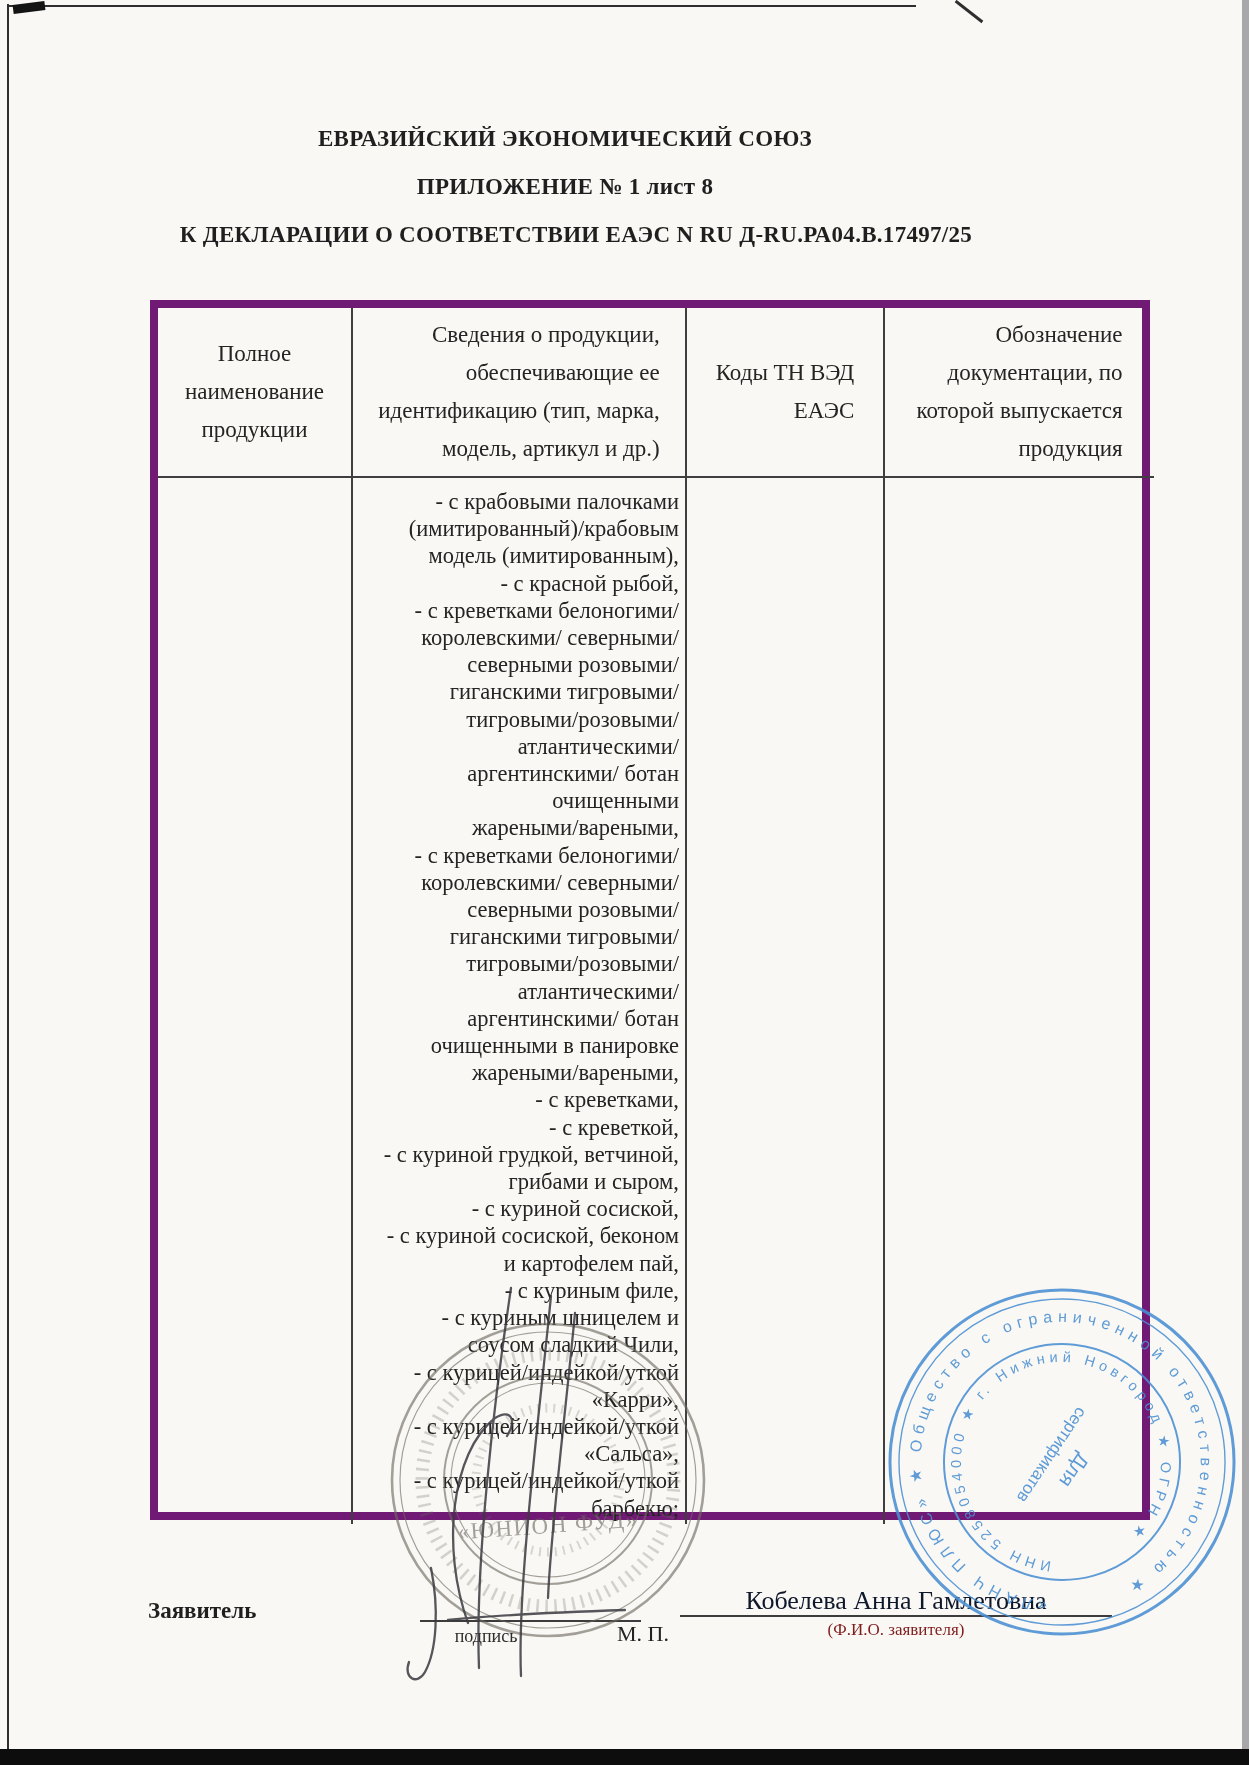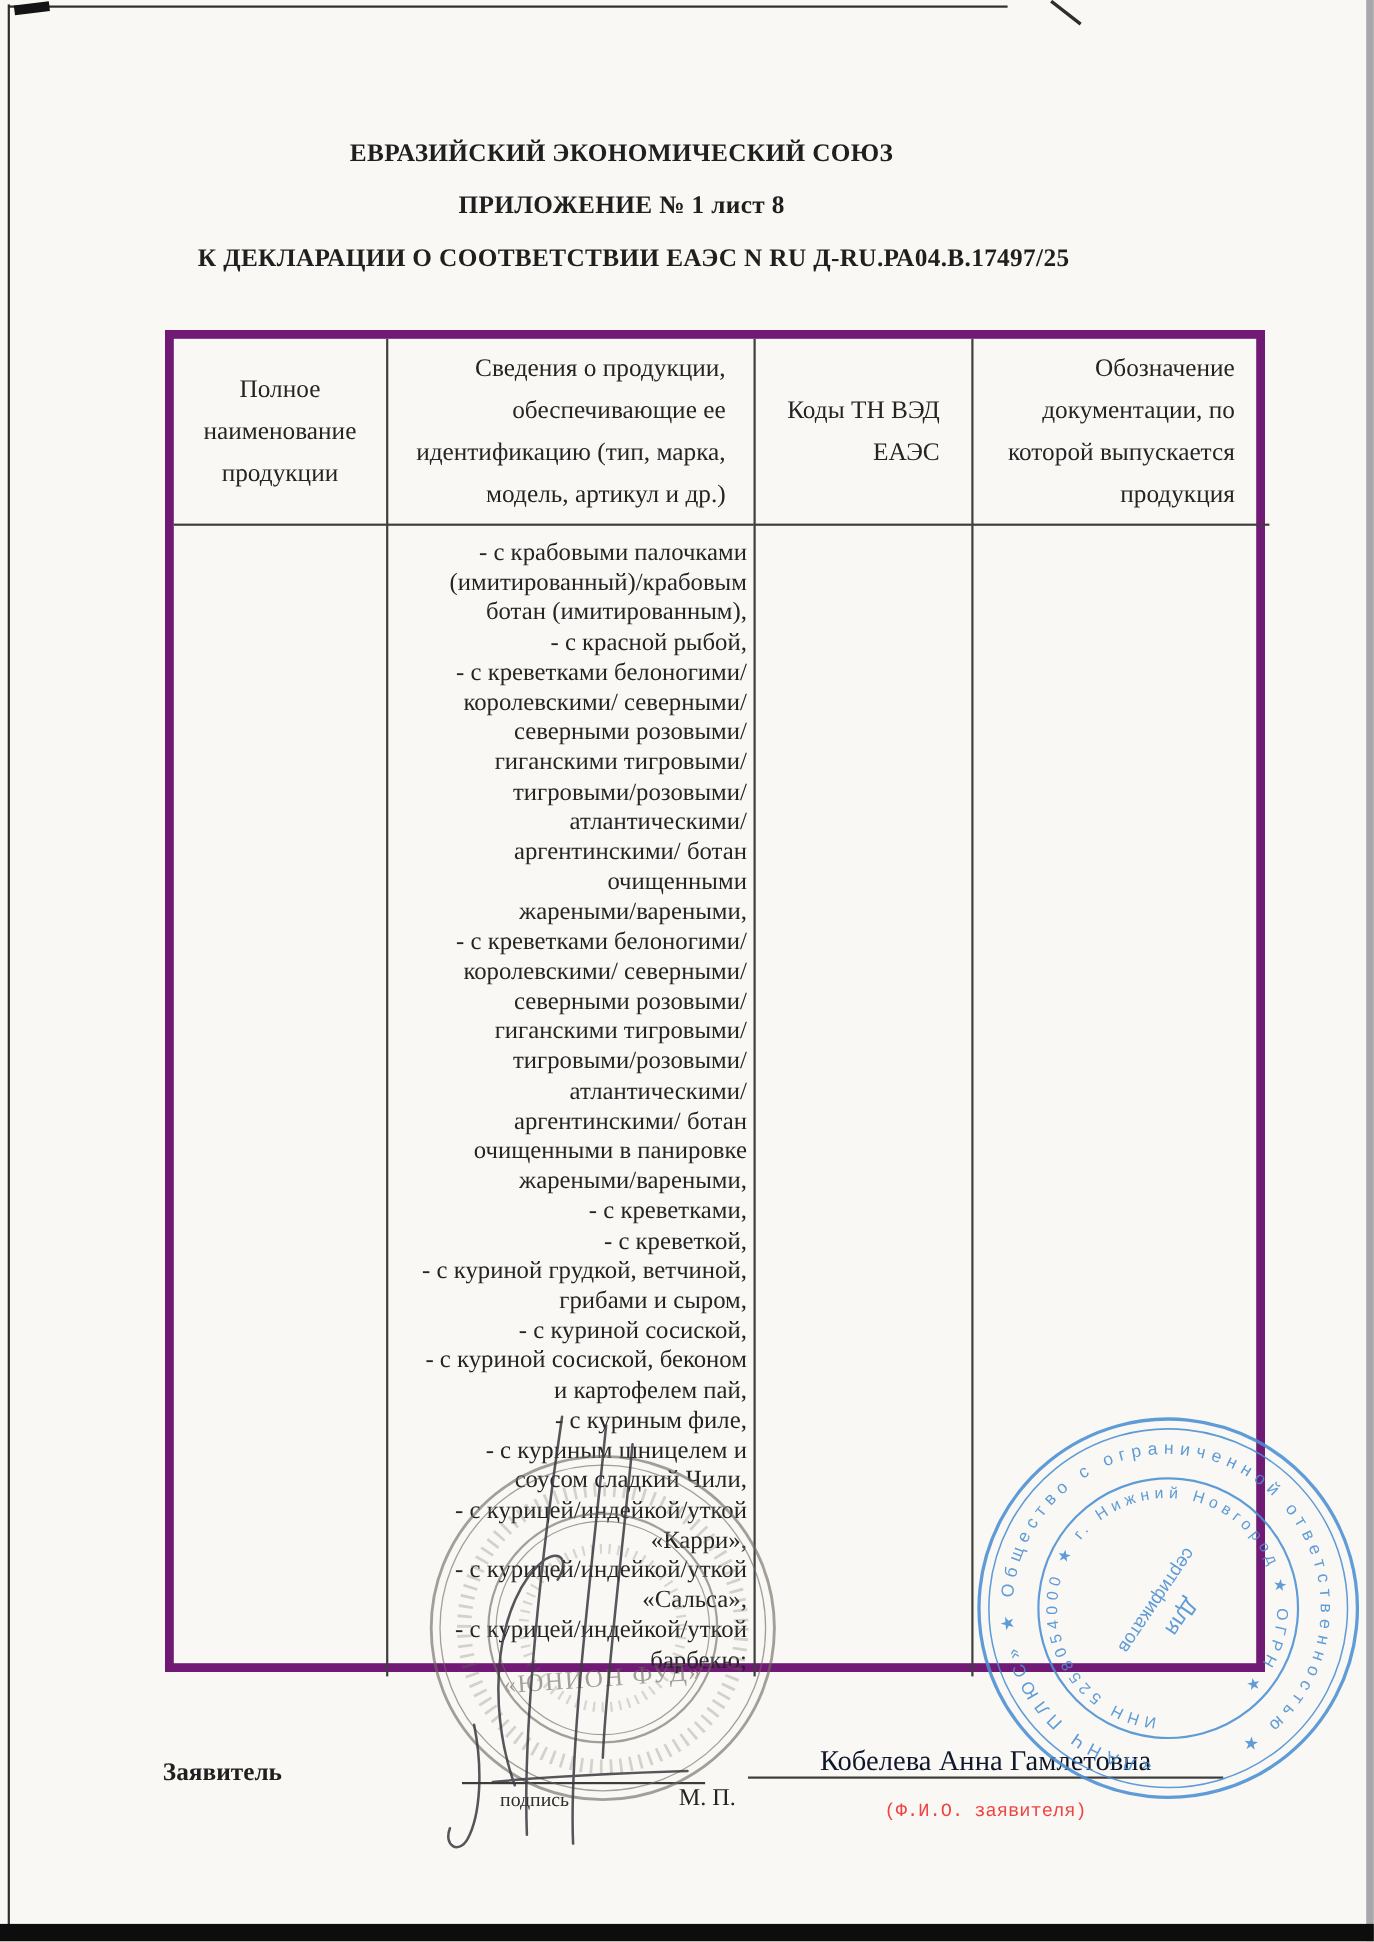--- a/index.html
+++ b/index.html
@@ -38,21 +38,21 @@
   .td2{padding:10px 6px 0 30px;}
   .td2 .pline{line-height:27.2px;white-space:nowrap;}
   
   .applicant{position:absolute;left:148px;top:1598px;font-weight:bold;font-size:23px;color:#1f1f1f;}
   .sig-line{position:absolute;left:420px;top:1620px;width:221px;height:2px;background:#3c3c3c;}
   .sig-caption{position:absolute;left:396px;top:1626px;width:180px;text-align:center;font-size:18px;color:#2e2e2e;}
   .mp{position:absolute;left:617px;top:1621px;font-size:22px;color:#242424;}
   .fio-block{position:absolute;left:680px;top:1589px;width:432px;text-align:center;}
   .fio-name{font-size:26px;color:#0f172a;line-height:24px;}
   .fio-line{margin-top:2px;height:2px;background:#3c3c3c;}
-  .fio-caption{margin-top:21px;font-size:17px;color:#ef4444;font-family:Liberation Mono, monospace;}
+  .fio-caption{margin-top:3px;font-size:17px;color:#7f1d1d;}
   
   .seal-gray{position:absolute;left:383px;top:1315px;opacity:.62;}
   .seal-blue{position:absolute;left:882px;top:1282px;opacity:.88;transform:rotate(186deg);}
   .signature{position:absolute;left:393px;top:1268px;opacity:.85;}
 </style>
 </head>
 <body>
 
 <div class="scan-top"></div>
 <div class="scan-top-hook"></div>
@@ -77,21 +77,21 @@
 ЕАЭС</div>
   <div class="cell hb bl th">Обозначение
 документации, по
 которой выпускается
 продукция</div>
 
   <div class="cell td td1"></div>
   <div class="cell bl td td2">
       <div class="pline">- с крабовыми палочками</div>
       <div class="pline">(имитированный)/крабовым</div>
-      <div class="pline">ботан (имитированным),</div>
+      <div class="pline">модель (имитированным),</div>
       <div class="pline">- с красной рыбой,</div>
       <div class="pline">- с креветками белоногими/</div>
       <div class="pline">королевскими/ северными/</div>
       <div class="pline">северными розовыми/</div>
       <div class="pline">гиганскими тигровыми/</div>
       <div class="pline">тигровыми/розовыми/</div>
       <div class="pline">атлантическими/</div>
       <div class="pline">аргентинскими/ ботан</div>
       <div class="pline">очищенными</div>
       <div class="pline">жареными/вареными,</div>

